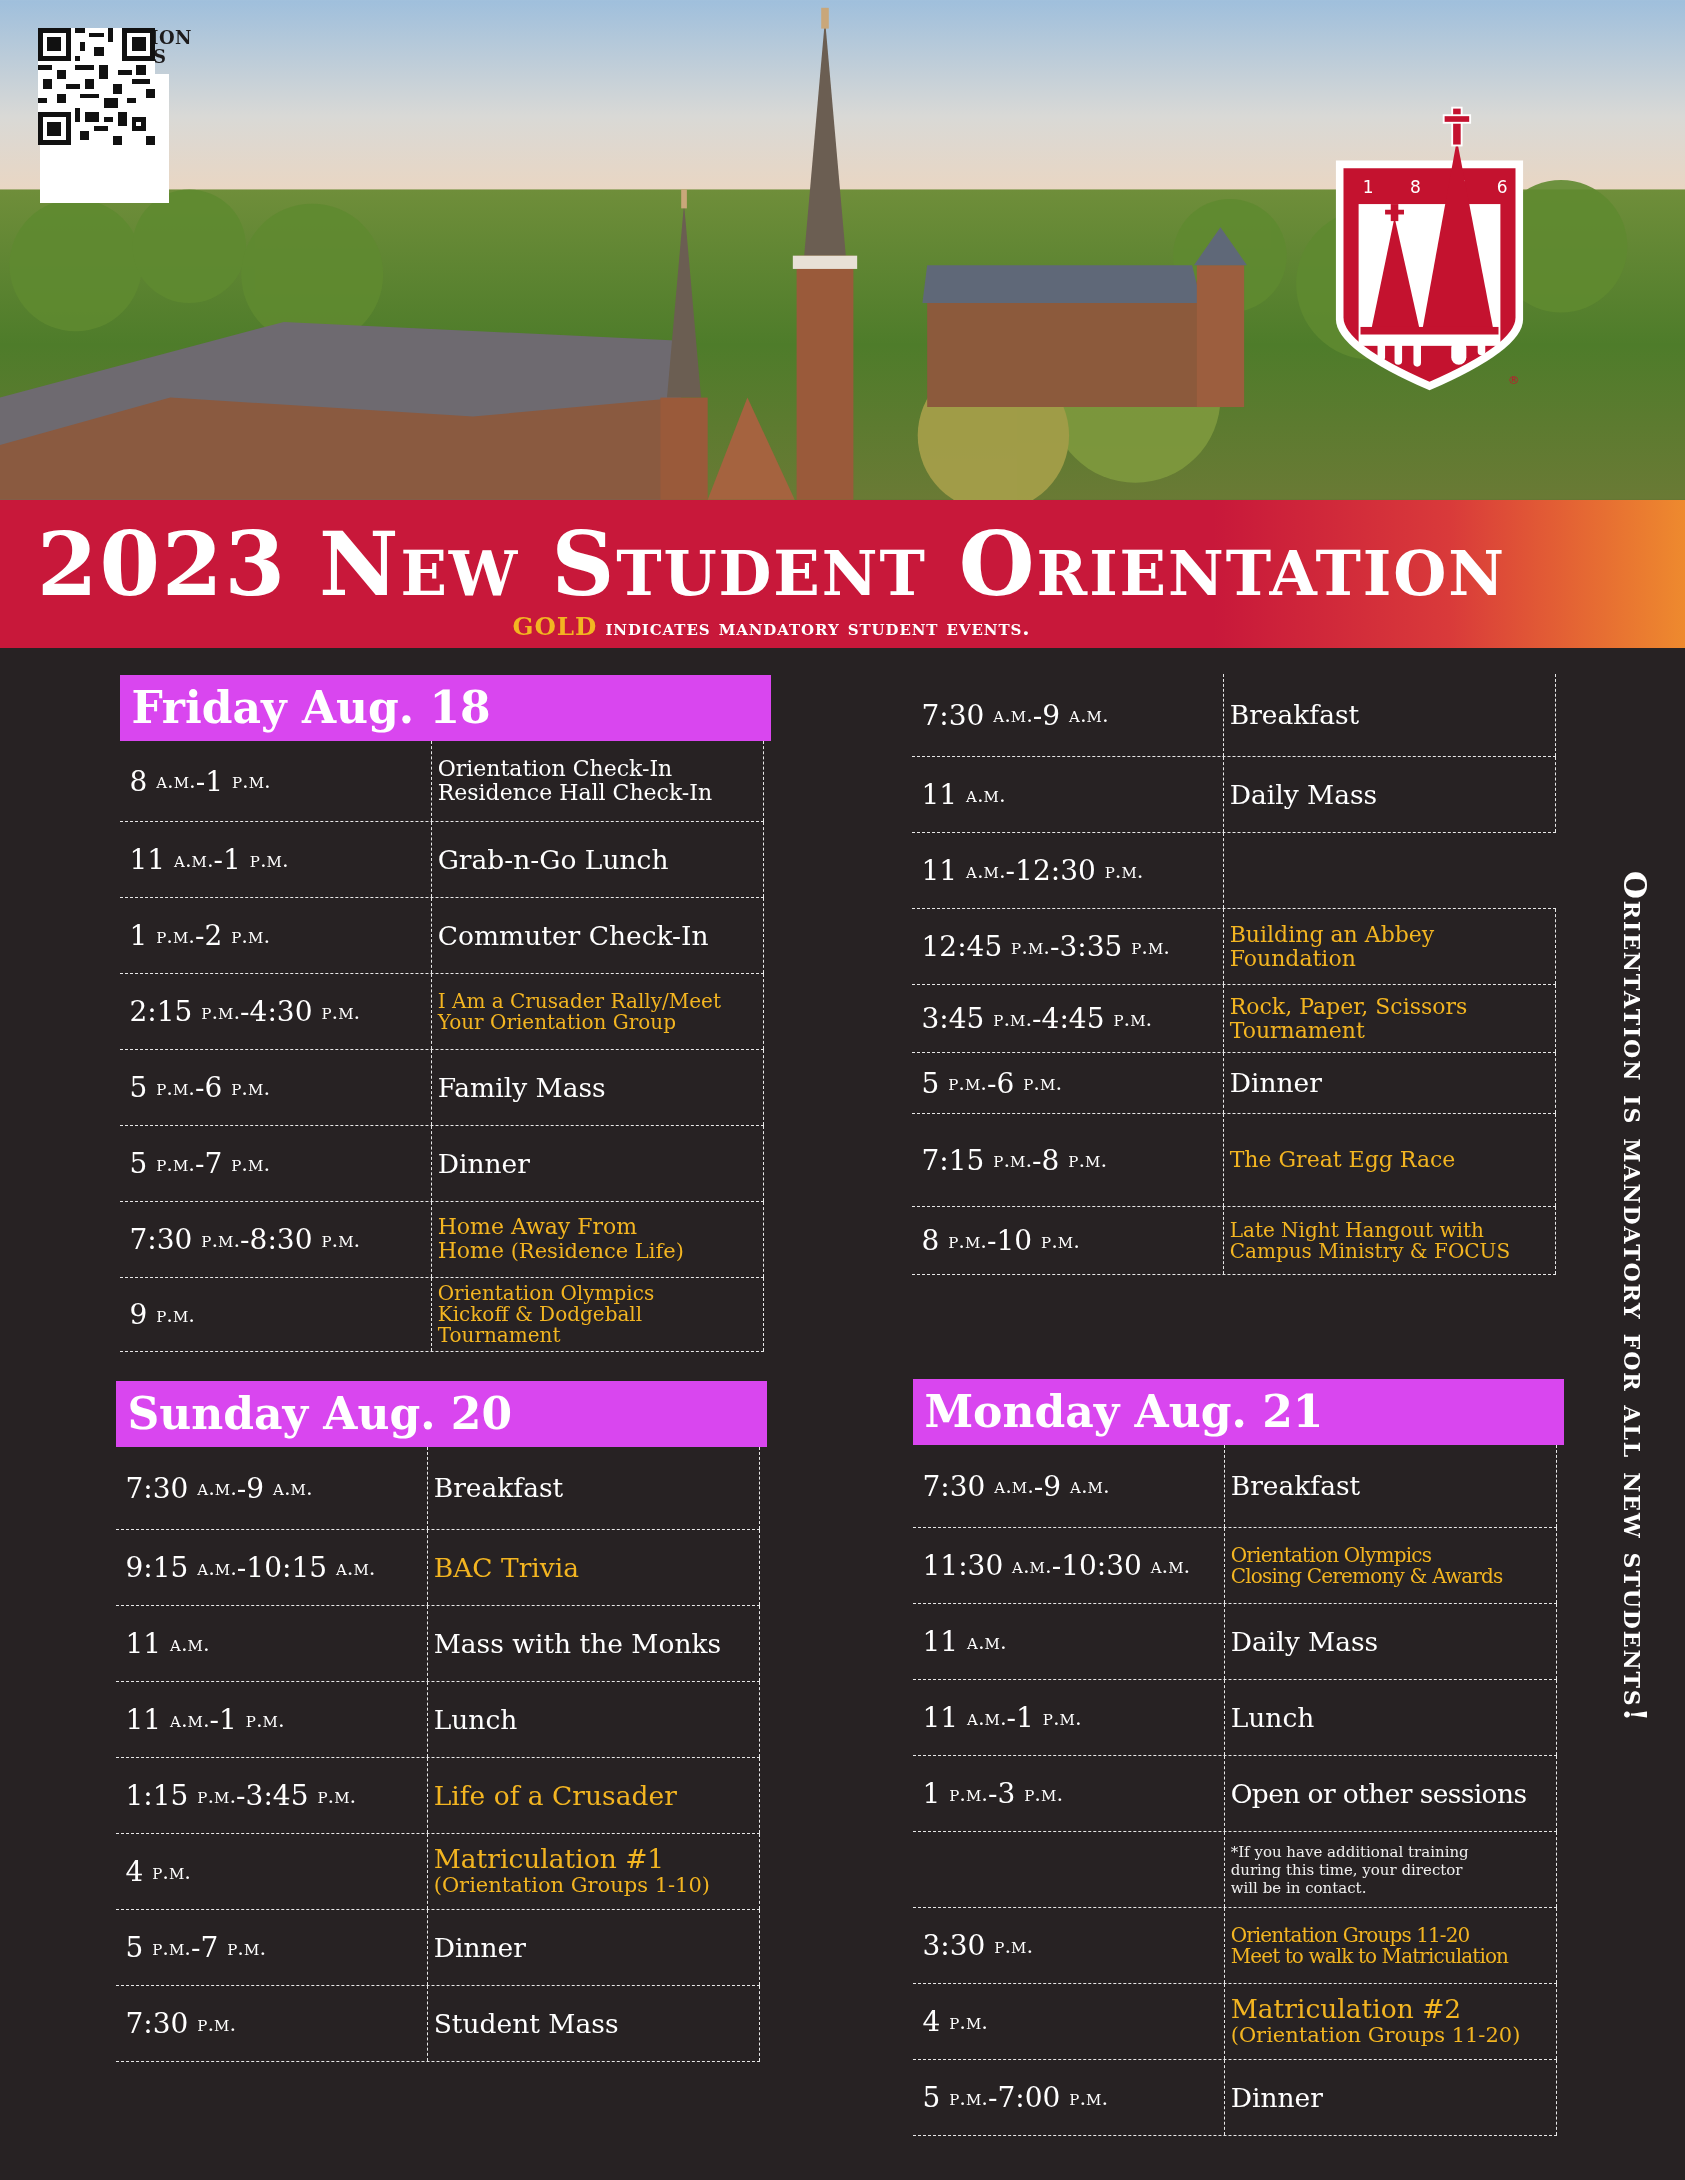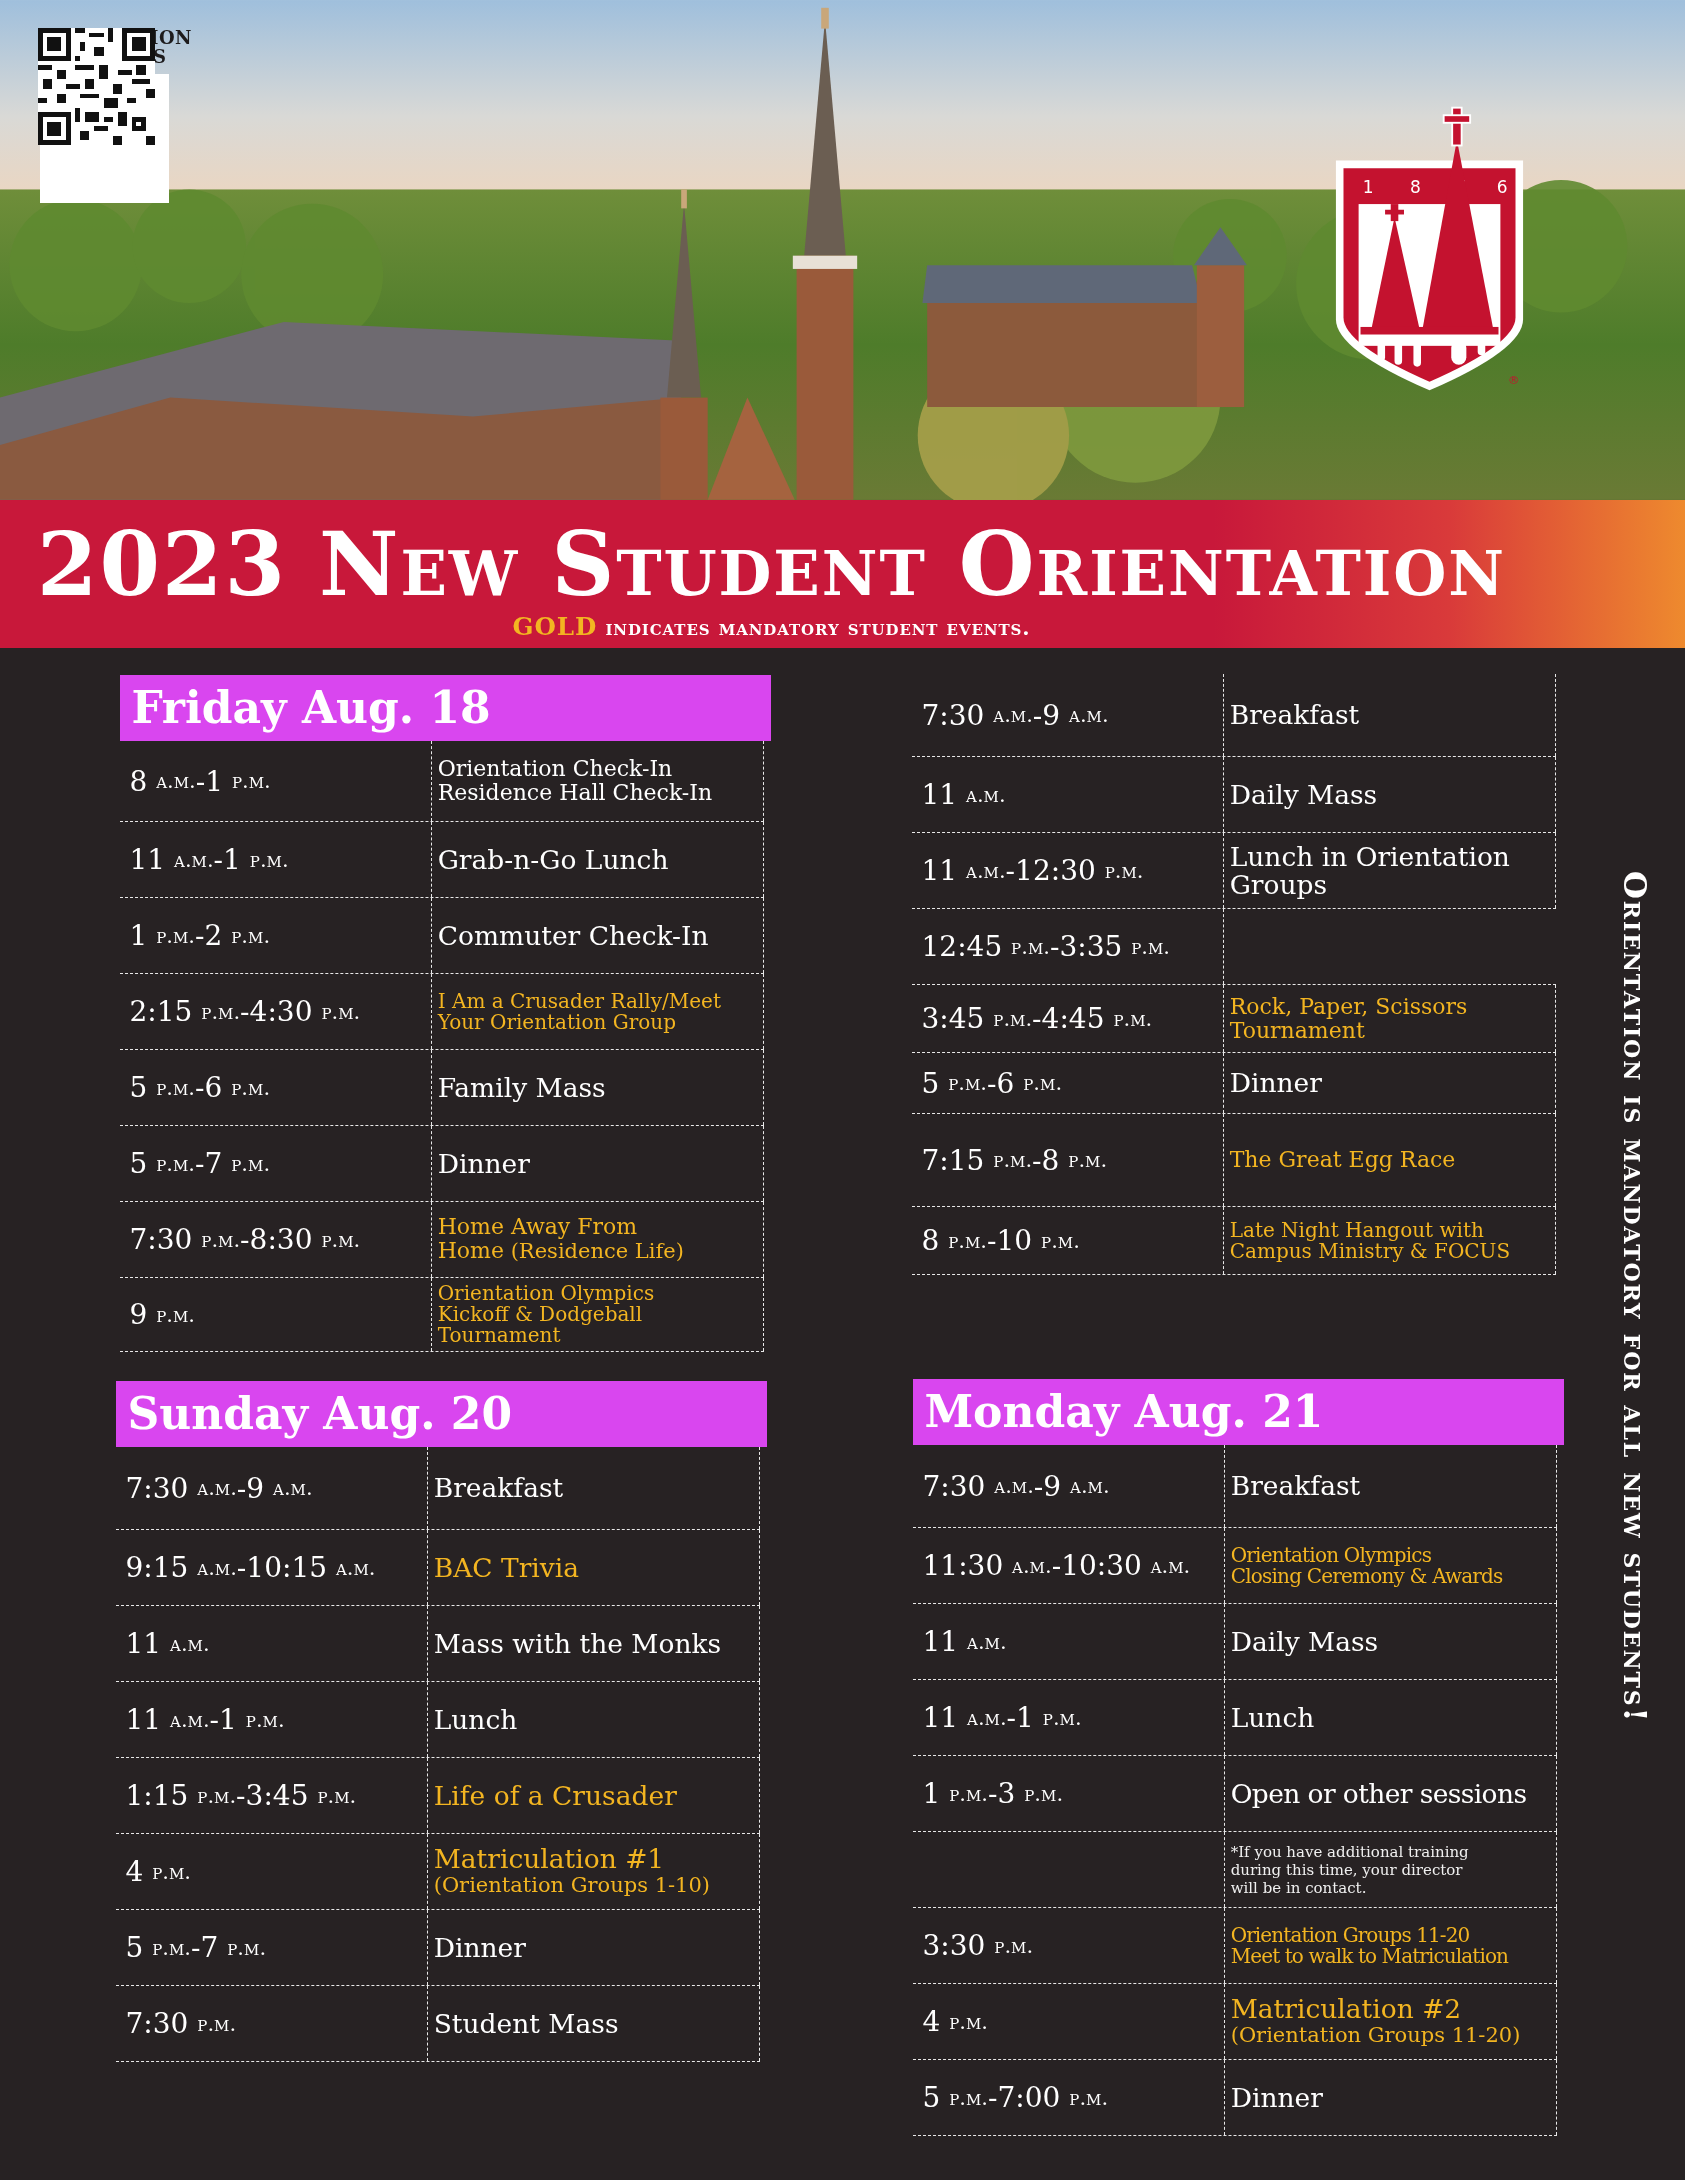--- a/index.html
+++ b/index.html
@@ -288,27 +288,27 @@
         </div>
     </div>
     <div class="row" style="height:76px">
       <div class="time"><span>11</span>&nbsp;<span class="ampm">a.m.</span></div>
       <div class="event">
           <span style="display: block;">Daily Mass</span>
         </div>
     </div>
     <div class="row" style="height:76px">
       <div class="time"><span>11</span>&nbsp;<span class="ampm">a.m.</span><span> - </span><span>12:30</span>&nbsp;<span class="ampm">p.m.</span></div>
-      <div class="event">
-          <span style="display: block;">Lunch in Orientation</span>
-          <span style="display: block;">Groups</span>
-        </div>
     </div>
     <div class="row" style="height:76px">
       <div class="time"><span>12:45</span>&nbsp;<span class="ampm">p.m.</span><span> - </span><span>3:35</span>&nbsp;<span class="ampm">p.m.</span></div>
+      <div class="event gold small">
+          <span style="display: block;">Building an Abbey</span>
+          <span style="display: block;">Foundation</span>
+        </div>
     </div>
     <div class="row" style="height:68px">
       <div class="time"><span>3:45</span>&nbsp;<span class="ampm">p.m.</span><span> - </span><span>4:45</span>&nbsp;<span class="ampm">p.m.</span></div>
       <div class="event gold small">
           <span style="display: block;">Rock, Paper, Scissors</span>
           <span style="display: block;">Tournament</span>
         </div>
     </div>
     <div class="row" style="height:61px">
       <div class="time"><span>5</span>&nbsp;<span class="ampm">p.m.</span><span> - </span><span>6</span>&nbsp;<span class="ampm">p.m.</span></div>

